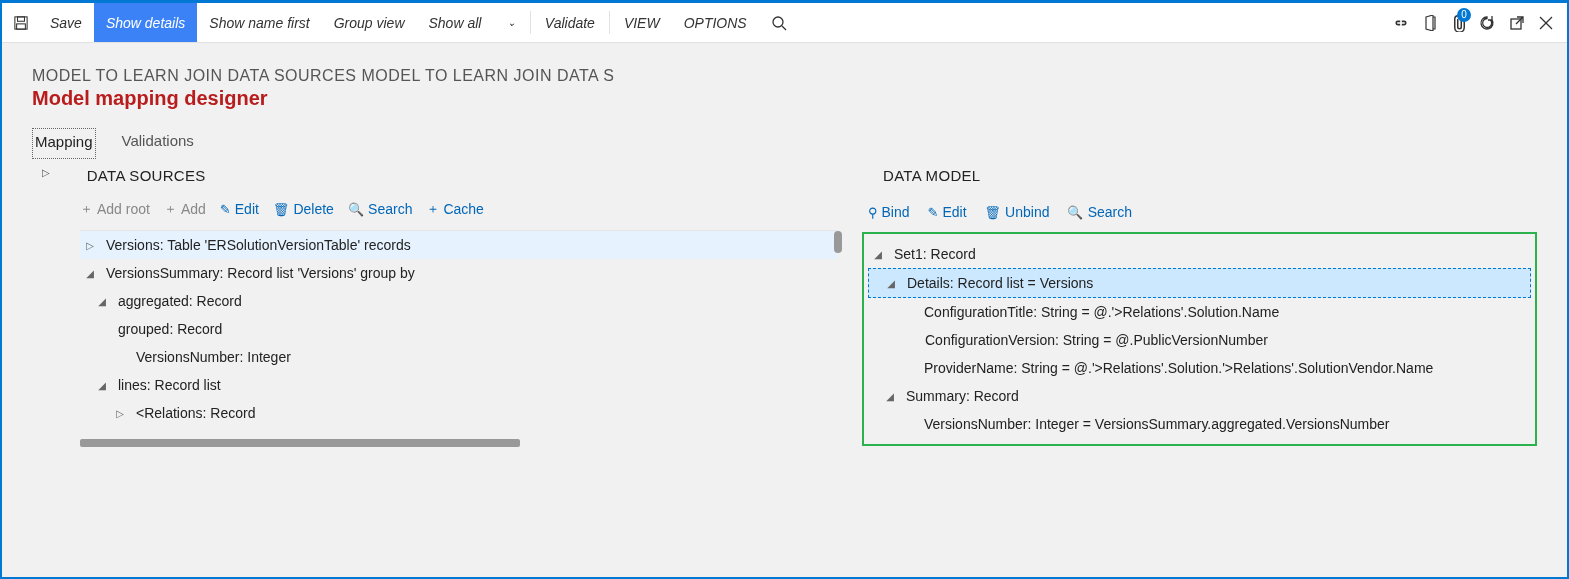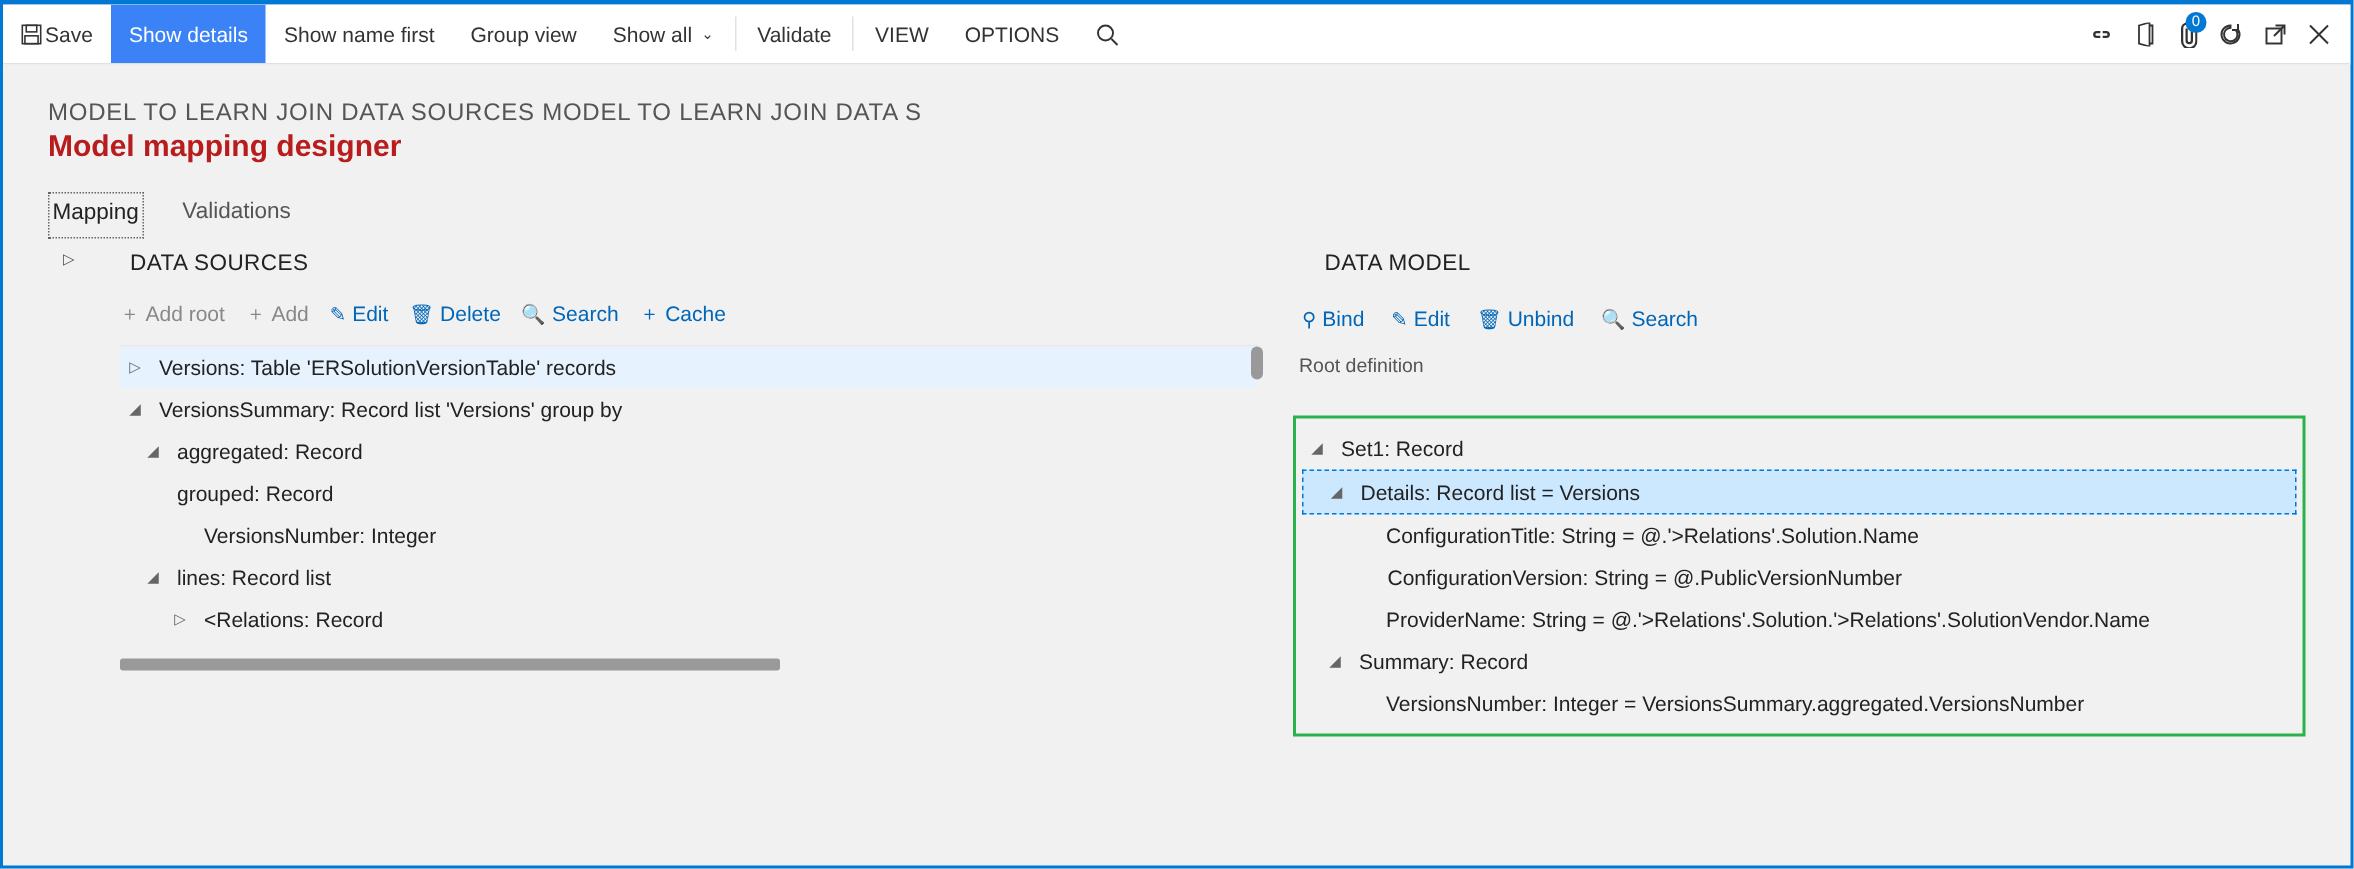--- a/index.html
+++ b/index.html
@@ -1,20 +1,20 @@
 <!DOCTYPE html>
 <html><head>
 <meta charset="utf-8">
 <style>
   * { box-sizing: border-box; margin: 0; padding: 0; font-family: "Segoe UI", Tahoma, sans-serif; }
   body { background: #f1f1f1; width: 1569px; height: 579px; overflow: hidden; border-top: 3px solid #0078d4; border-left: 2px solid #0078d4; border-right: 2px solid #0078d4; border-bottom: 2px solid #0078d4; }
   
   
   .toolbar { background: #fff; height: 40px; display: flex; align-items: stretch; border-bottom: 1px solid #e1e1e1; }
-  .tb-item { display: flex; align-items: center; padding: 0 12px; font-size: 14px; color: #333; cursor: pointer; gap: 2px; }
+  .tb-item { display: flex; align-items: center; padding: 0 12px; font-size: 14px; color: #333; cursor: pointer; gap: 22px; font-style: italic; }
   .tb-item.active { background: #3b82f6; color: #fff; }
   .tb-sep { width: 1px; background: #e1e1e1; margin: 8px 2px; }
   .tb-right { margin-left: auto; display: flex; align-items: center; gap: 14px; padding-right: 14px; }
   .tb-right .ticon { cursor: pointer; font-size: 16px; color: #333; display: flex; align-items: center; }
   .tb-chevron { font-size: 10px; margin-left: 4px; }
   .badge-parent { position: relative; }
   .badge { position: absolute; top: -6px; right: -6px; background: #0078d4; color: #fff; font-size: 10px; border-radius: 50%; width: 14px; height: 14px; display: flex; align-items: center; justify-content: center; }
 
   
   .page-head { padding: 24px 30px 8px; }
@@ -234,21 +234,20 @@
         </div>
       <div class="action-btn">
           <span class="aicon">🗑</span>
           <span>Unbind</span>
         </div>
       <div class="action-btn">
           <span class="aicon">🔍</span>
           <span>Search</span>
         </div>
     </div>
-    <div class="rp-subhead">Root definition</div>
 
     <div class="dm-box" id="dm-tree">
     <div class="tree-node indent0">
           <span class="caret">◢</span>
           <span style="margin-left: 10px;">Set1: Record</span>
         </div>
         <div class="tree-node indent1 selected">
           <span class="caret">◢</span>
           <span style="margin-left: 10px;">Details: Record list = Versions</span>
         </div>

